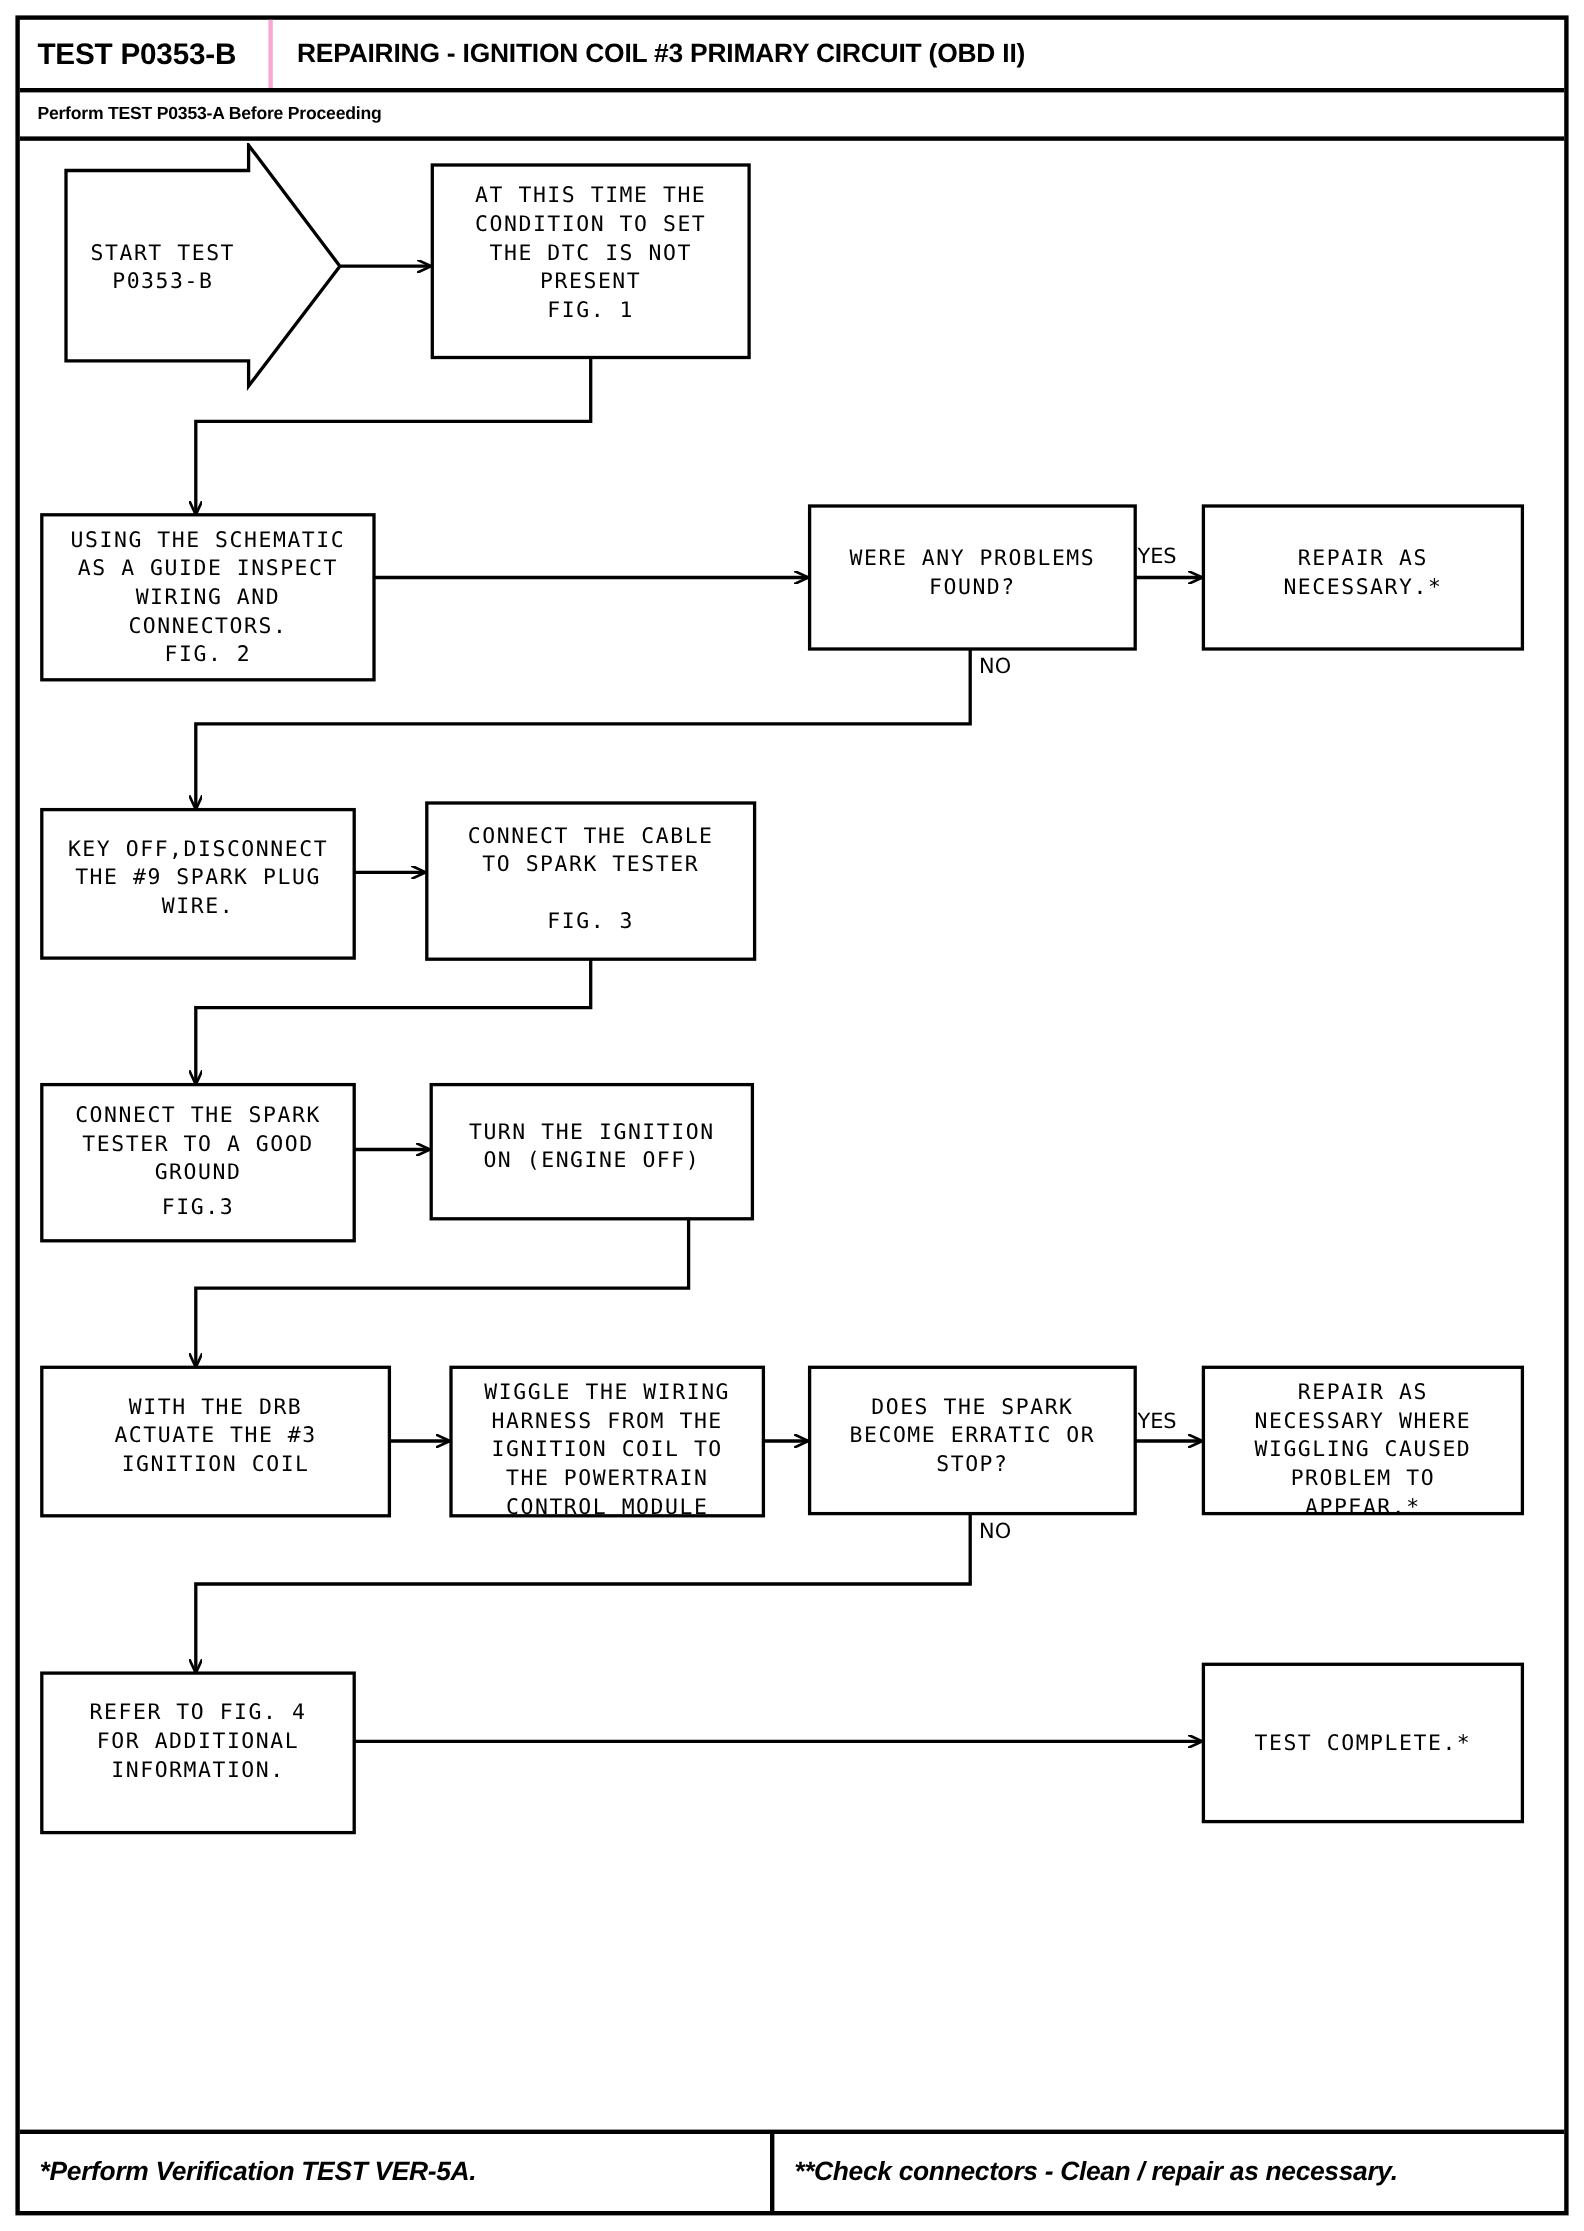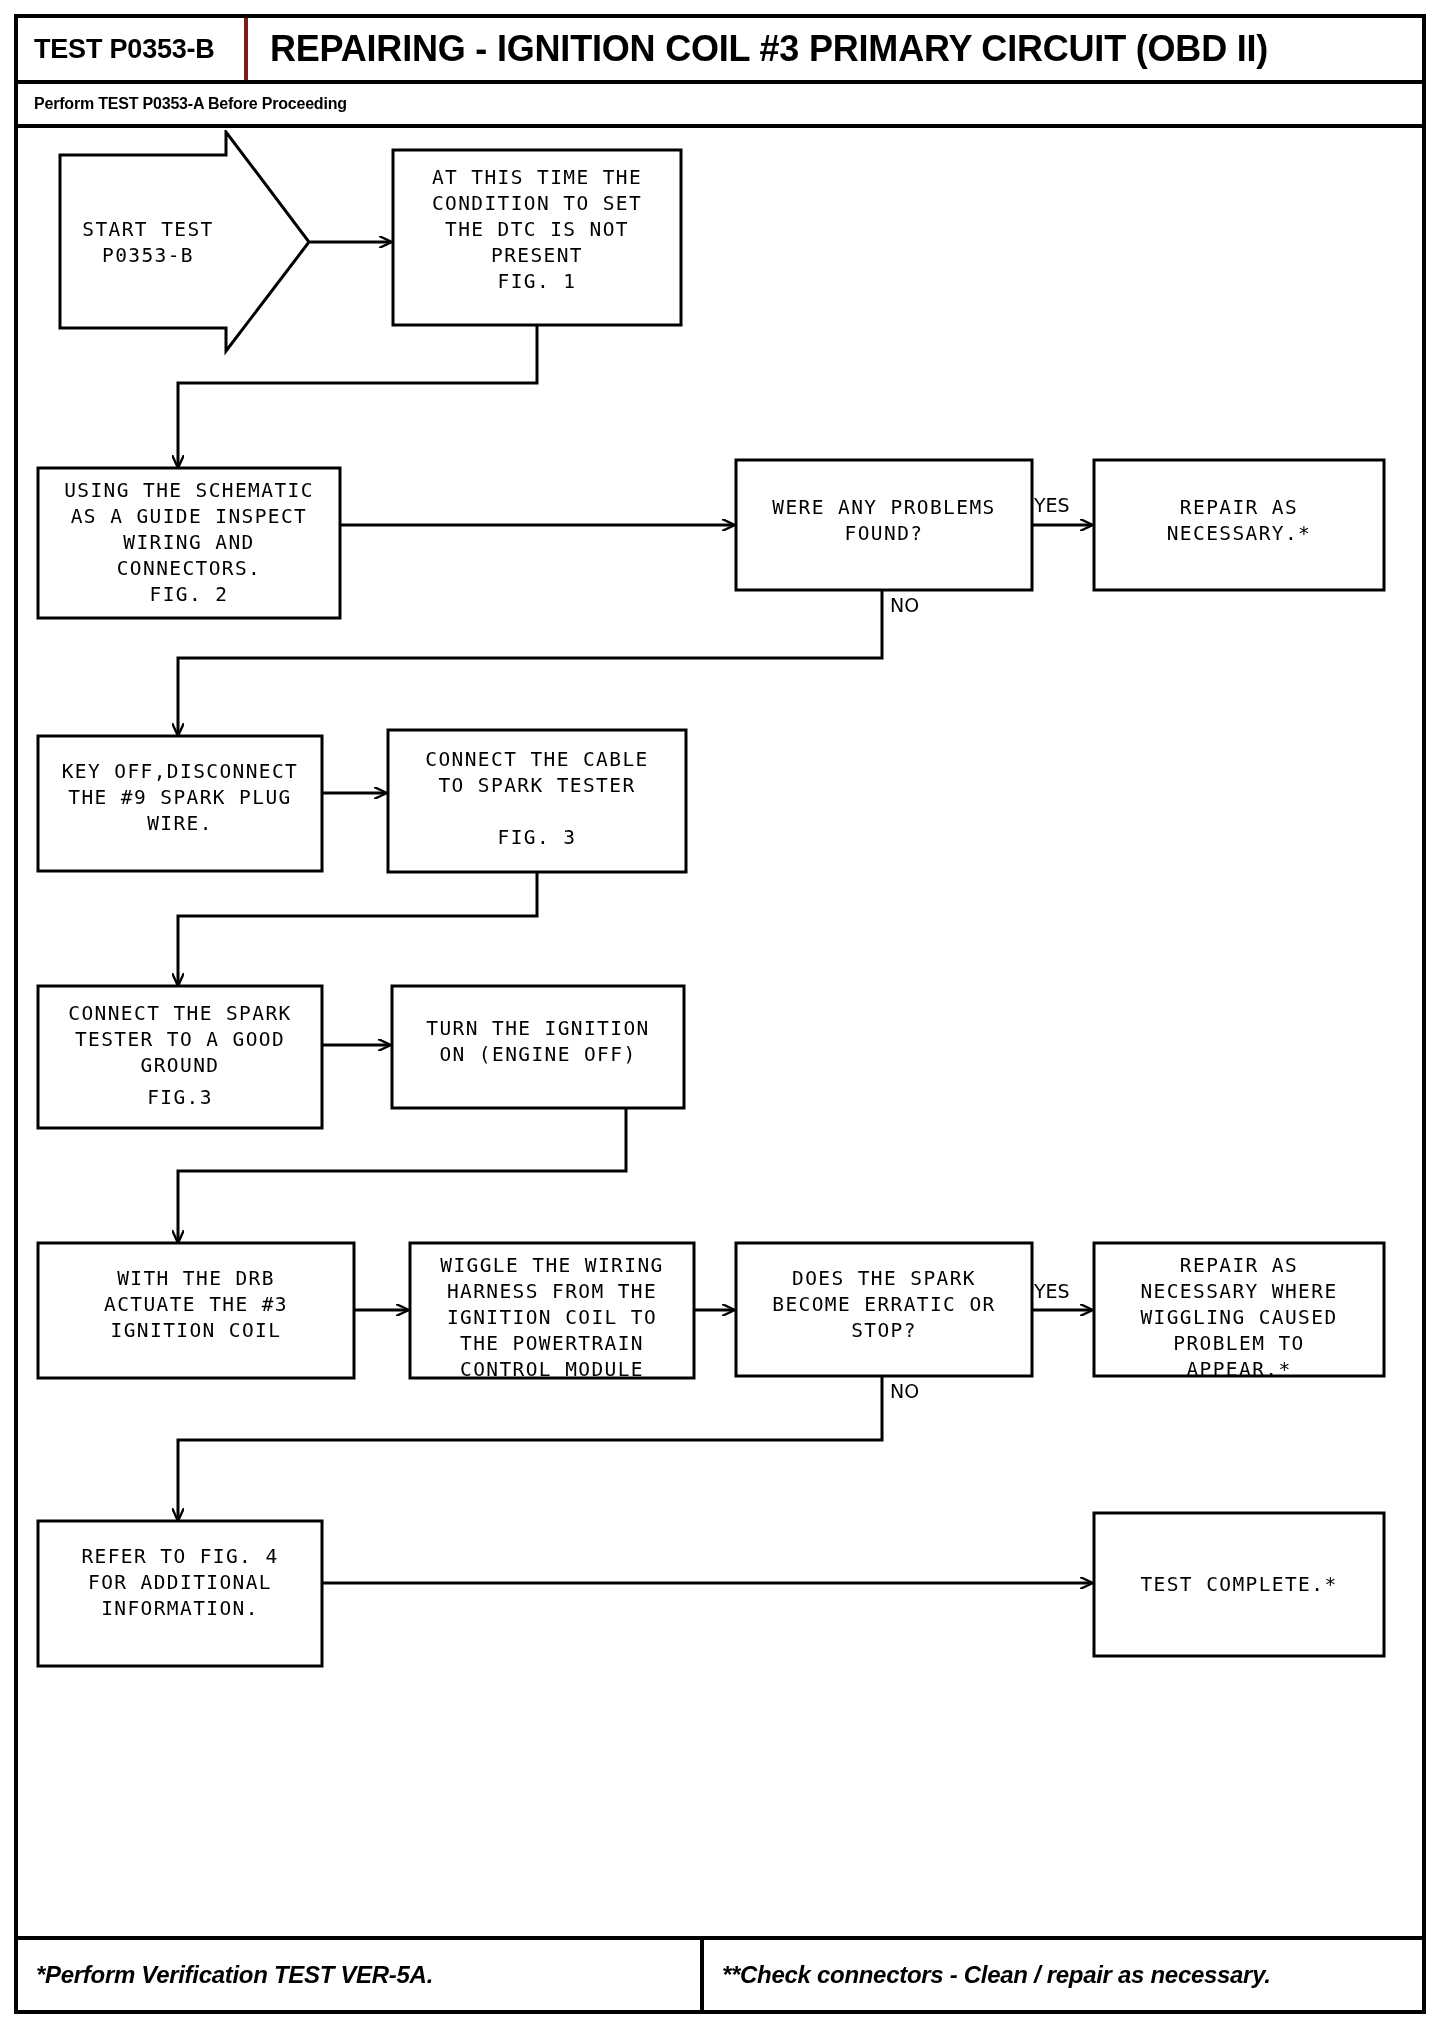--- a/index.html
+++ b/index.html
@@ -32,39 +32,39 @@
   .header-band {
     position: absolute;
     left: 18px; top: 18px;
     width: 1404px; height: 66px;
     border-bottom: 4px solid #000000;
     display: flex;
     align-items: stretch;
   }
   .test-id-cell {
     width: 230px;
-    border-right: 4px solid #7f1d1d;
+    border-right: 4px solid #f9a8d4;
     display: flex;
     align-items: center;
     padding-left: 16px;
   }
   .test-id-cell .txt {
     font-size: 27px;
     font-weight: bold;
     letter-spacing: -0.2px;
     white-space: nowrap;
   }
   .header-title-cell {
     flex: 1;
     display: flex;
     align-items: center;
     padding-left: 22px;
   }
   .header-title-cell .txt {
-    font-size: 36px;
+    font-size: 24px;
     font-weight: bold;
     letter-spacing: -0.2px;
     white-space: nowrap;
   }
   .subheader-band {
     position: absolute;
     left: 18px; top: 84px;
     width: 1404px; height: 44px;
     border-bottom: 4px solid #000000;
     display: flex;

